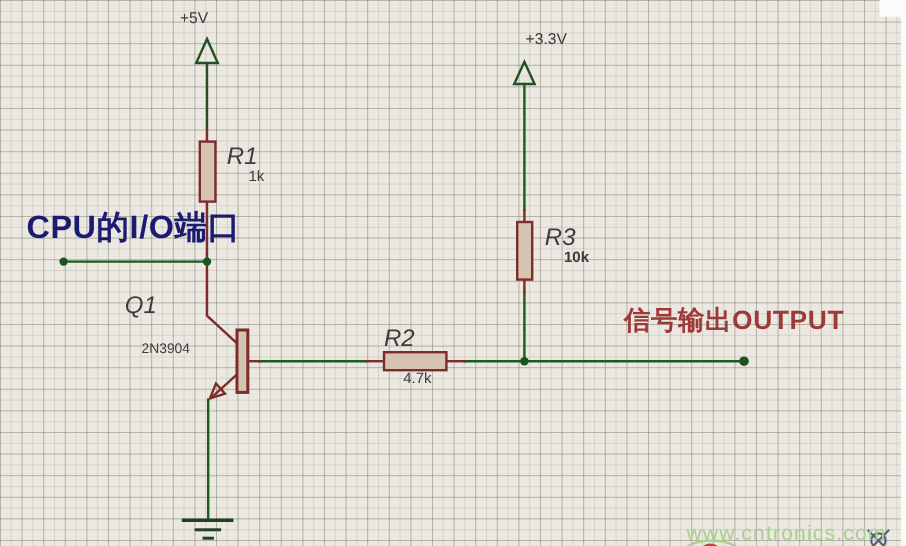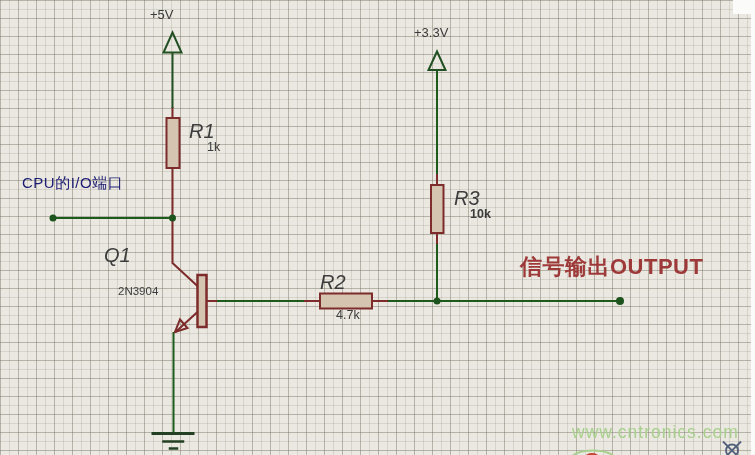--- a/index.html
+++ b/index.html
@@ -12,21 +12,21 @@
       linear-gradient(to right, rgba(110,108,92,0.32) 1px, transparent 1px),
       linear-gradient(to bottom, rgba(110,108,92,0.32) 1px, transparent 1px);
     background-size:9px 9px, 9px 9px, 18px 18px, 18px 18px;
     font-family:"Liberation Sans","DejaVu Sans",sans-serif;
   }
   #circuit-svg{position:absolute;left:0;top:0;}
   .lbl{position:absolute;white-space:nowrap;line-height:1.1;}
   .net-lbl{font-size:13px;color:#3b3b3b;}
   .ref-lbl{font-size:20px;color:#3c3c3c;font-style:italic;}
   .val-lbl{font-size:12.5px;color:#3c3c3c;padding-left:16px;}
-  .cpu-lbl{font-size:15px;font-weight:normal;color:#1b1b72;letter-spacing:0.5px;}
+  .cpu-lbl{font-size:27px;font-weight:bold;color:#1b1b72;letter-spacing:0.5px;}
   .out-lbl{font-size:22px;font-weight:bold;color:#9e3939;letter-spacing:0.5px;}
   .wm-lbl{font-size:17.5px;color:#a9d08e;letter-spacing:1px;}
   .white-patch{position:absolute;background:#fbfbfa;}
 </style>
 </head>
 <body>
 
 <div id="stage">
 
   <svg id="circuit-svg" width="755" height="455" viewBox="0 0 755 455">
@@ -89,35 +89,35 @@
     </g>
 
     <g fill="none" stroke-width="1.8" stroke="#54617c">
       <circle cx="732" cy="450.5" r="6"></circle>
       <path d="M723,441.5 L741,459.5 M741,441.5 L723,459.5"></path>
     </g>
   </svg>
 
   <div class="lbl net-lbl" style="left:150px;top:8px;width:45px;">+5V</div>
 
-  <div class="lbl net-lbl" style="left:414px;top:26px;width:50px;">+3.3V</div>
+  <div class="lbl net-lbl" style="left:414px;top:26px;width:50px;padding-left:24px;">+3.3V</div>
 
   <div class="lbl ref-lbl" style="left:189px;top:120px;">R1</div>
   <div class="lbl val-lbl" style="left:191px;top:141px;">1k</div>
 
   <div class="lbl cpu-lbl" style="left:22px;top:175px;">CPU的I/O端口</div>
 
   <div class="lbl ref-lbl" style="left:104px;top:244px;">Q1</div>
   <div class="lbl val-lbl" style="left:102px;top:285px;font-size:11.5px;">2N3904</div>
 
   <div class="lbl ref-lbl" style="left:320px;top:271px;text-align:right;">R2</div>
   <div class="lbl val-lbl" style="left:320px;top:309px;">4.7k</div>
 
   <div class="lbl ref-lbl" style="left:454px;top:187px;">R3</div>
   <div class="lbl val-lbl" style="left:454px;top:208px;font-weight:bold;">10k</div>
 
   <div class="lbl out-lbl" style="left:520px;top:255px;">信号输出OUTPUT</div>
 
-  <div class="lbl wm-lbl" style="left:572px;top:423px;">www.cntronics.com</div>
+  <div class="lbl wm-lbl" style="left:572px;top:435px;">www.cntronics.com</div>
 
   <div class="white-patch" style="left:733px;top:0;width:22px;height:14px;"></div>
   <div class="white-patch" style="left:750.5px;top:0;width:4.5px;height:455px;"></div>
 </div>
 
 </body></html>

